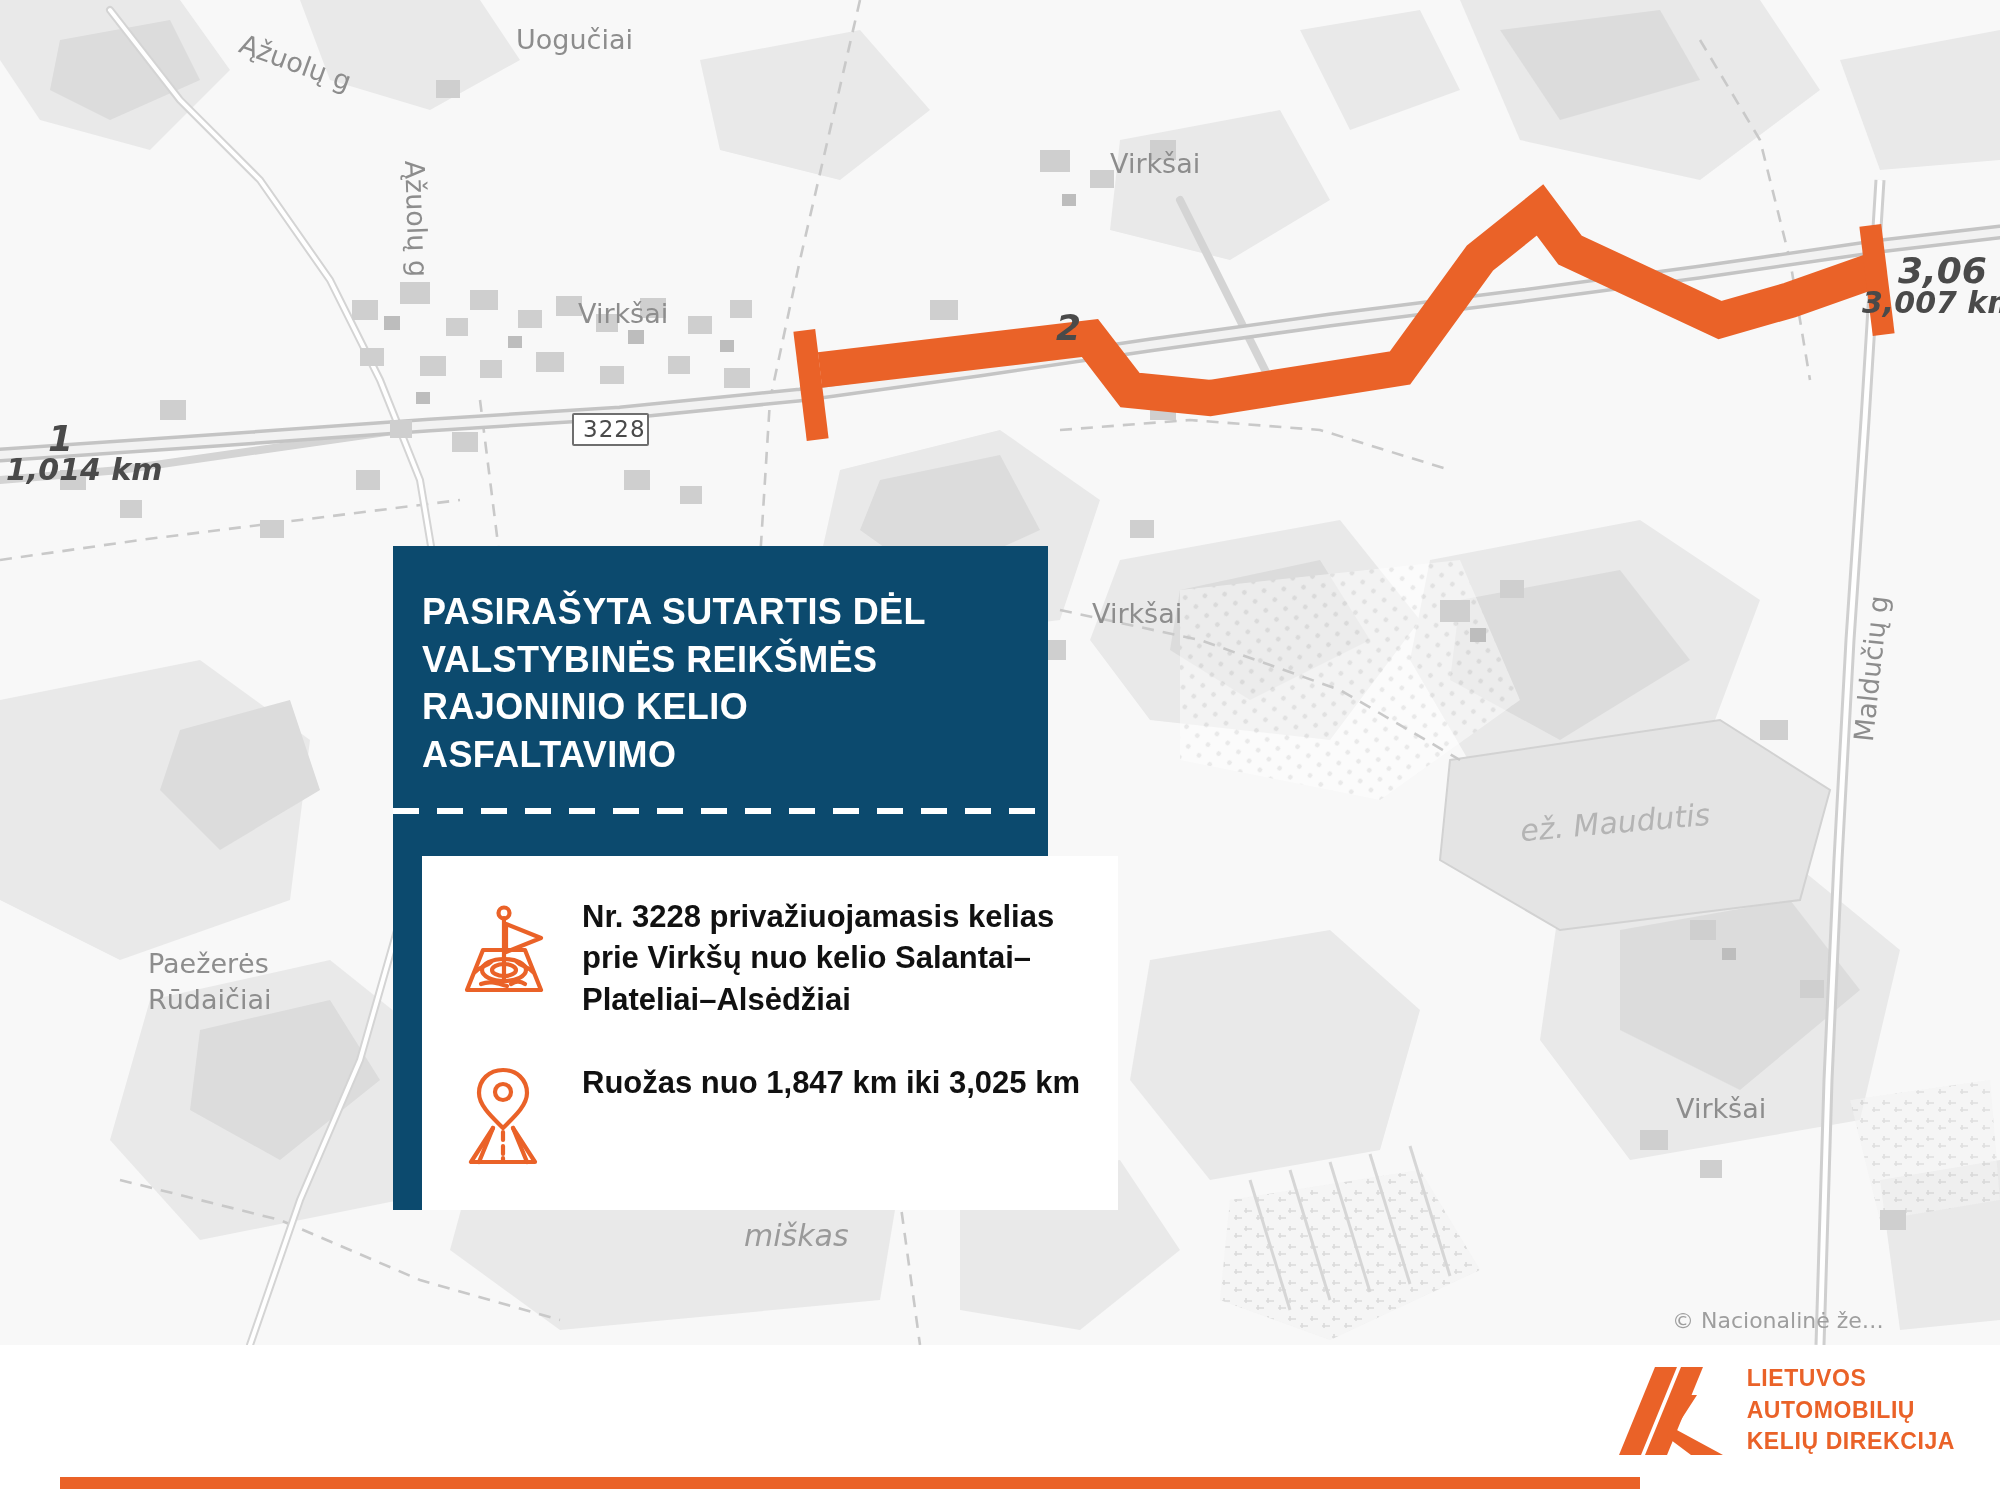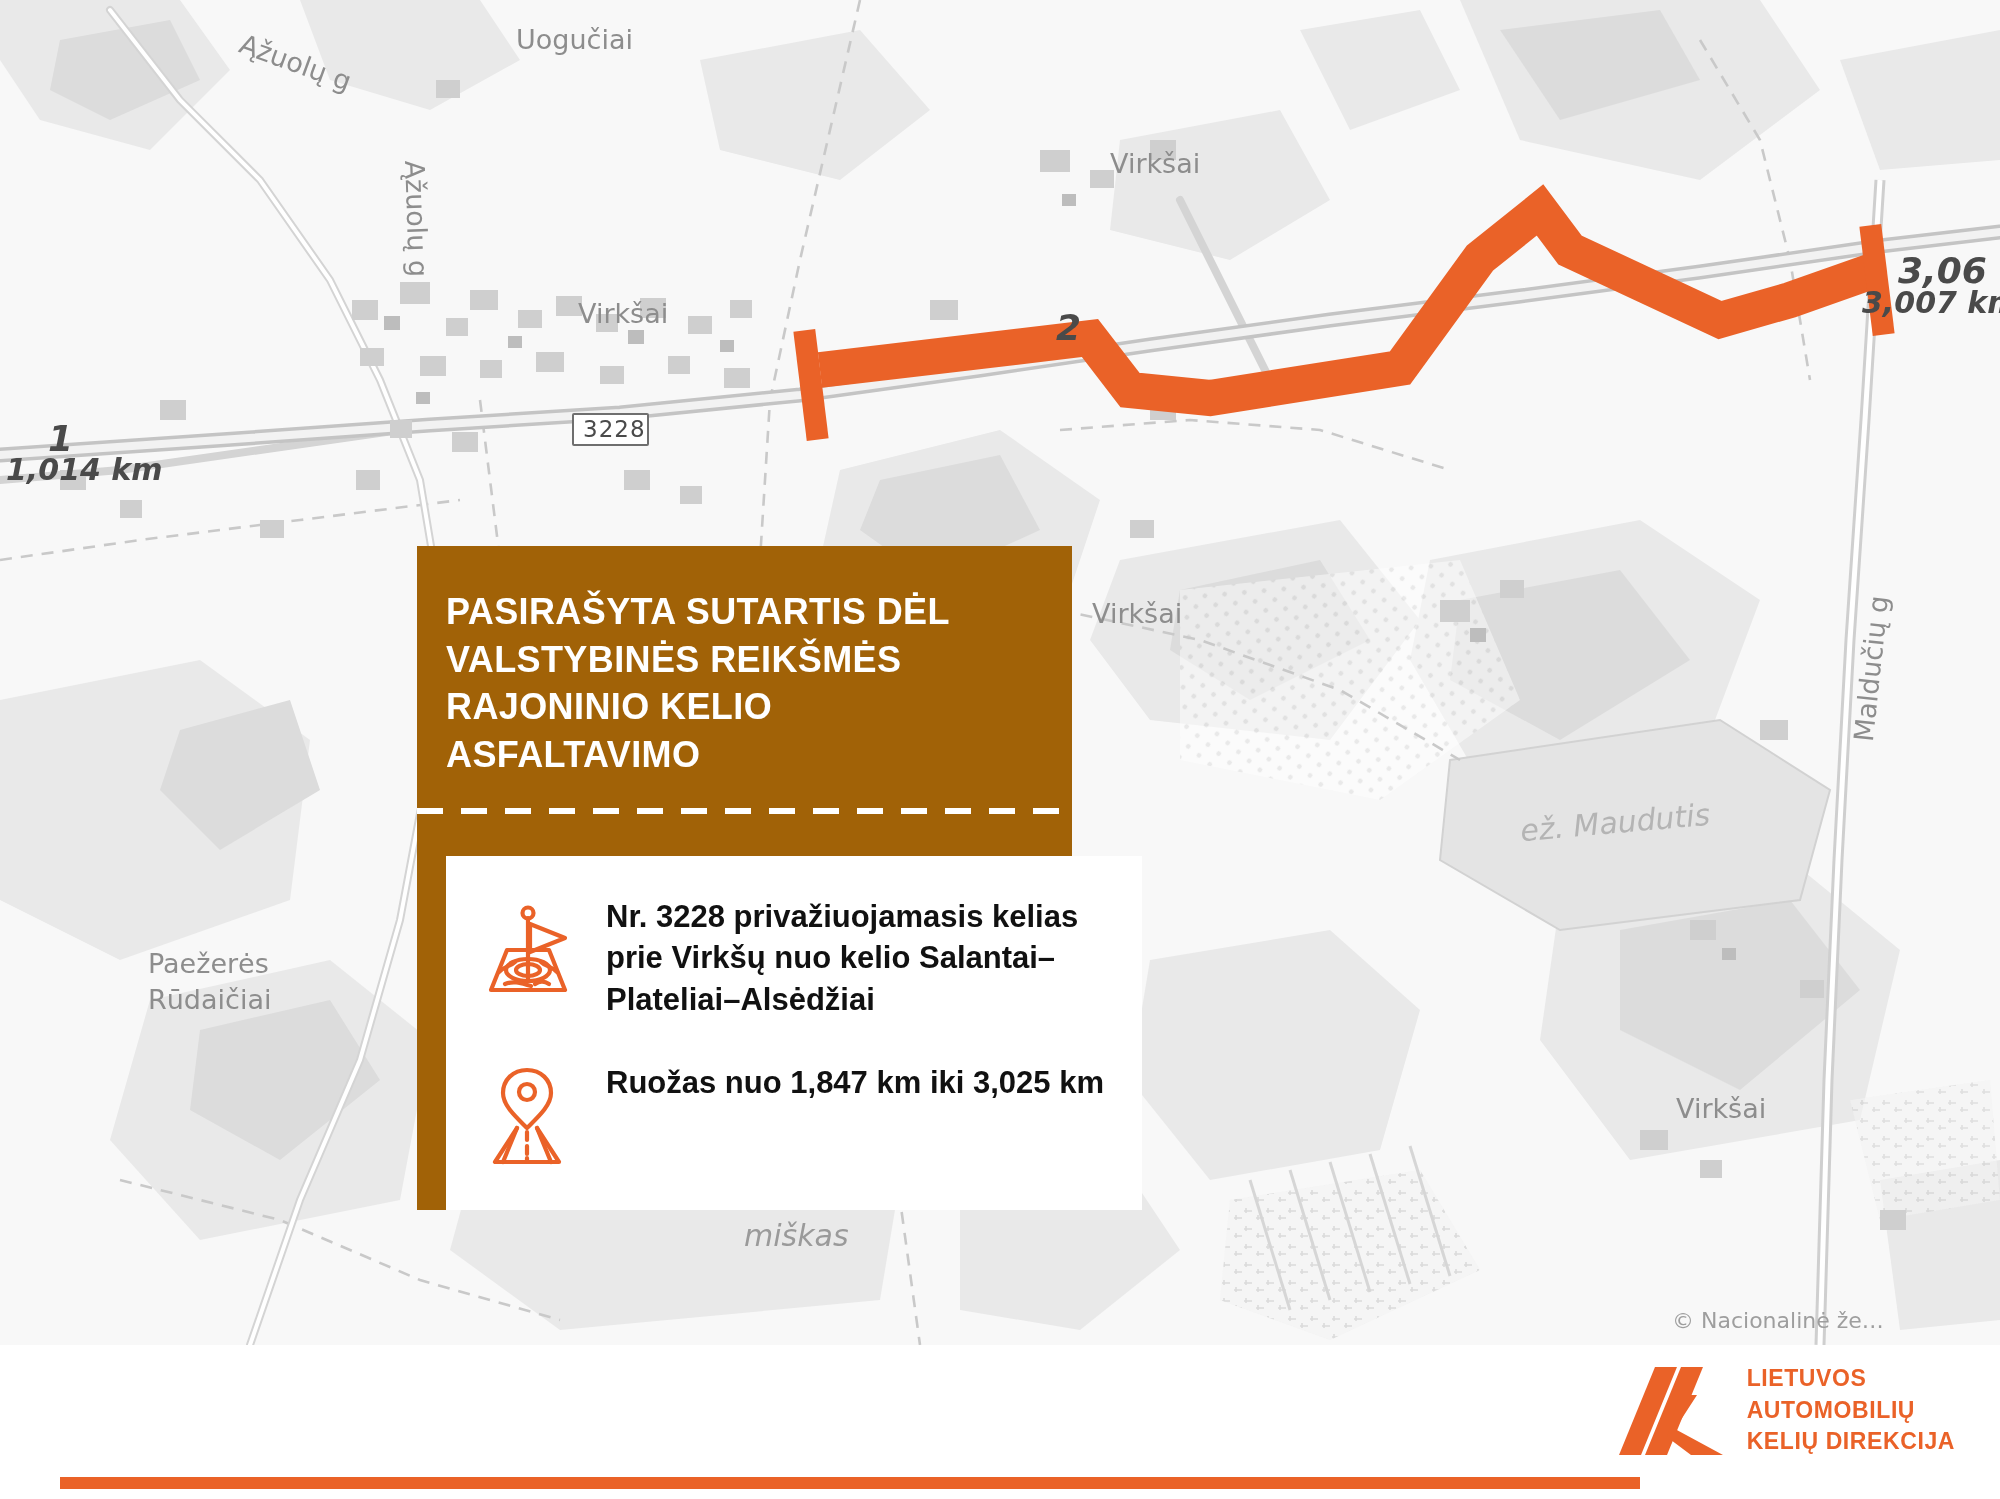--- a/index.html
+++ b/index.html
@@ -70,23 +70,22 @@
     font-size: 22px;
     font-family: "DejaVu Sans", sans-serif;
     white-space: nowrap;
   }
 
   
   #panel {
     position: absolute;
     left: 393px; top: 546px;
     width: 655px;
-    background: #a16207;
+    background: #0c4a6e;
     padding: 42px 0 0 0;
-    margin-left: 24px;
   }
   #panel-title {
     color: #ffffff;
     font-weight: 700;
     font-size: 36px;
     line-height: 1.32;
     letter-spacing: 0.4px;
     padding: 0 36px 0 29px;
   }
   #panel-divider {

